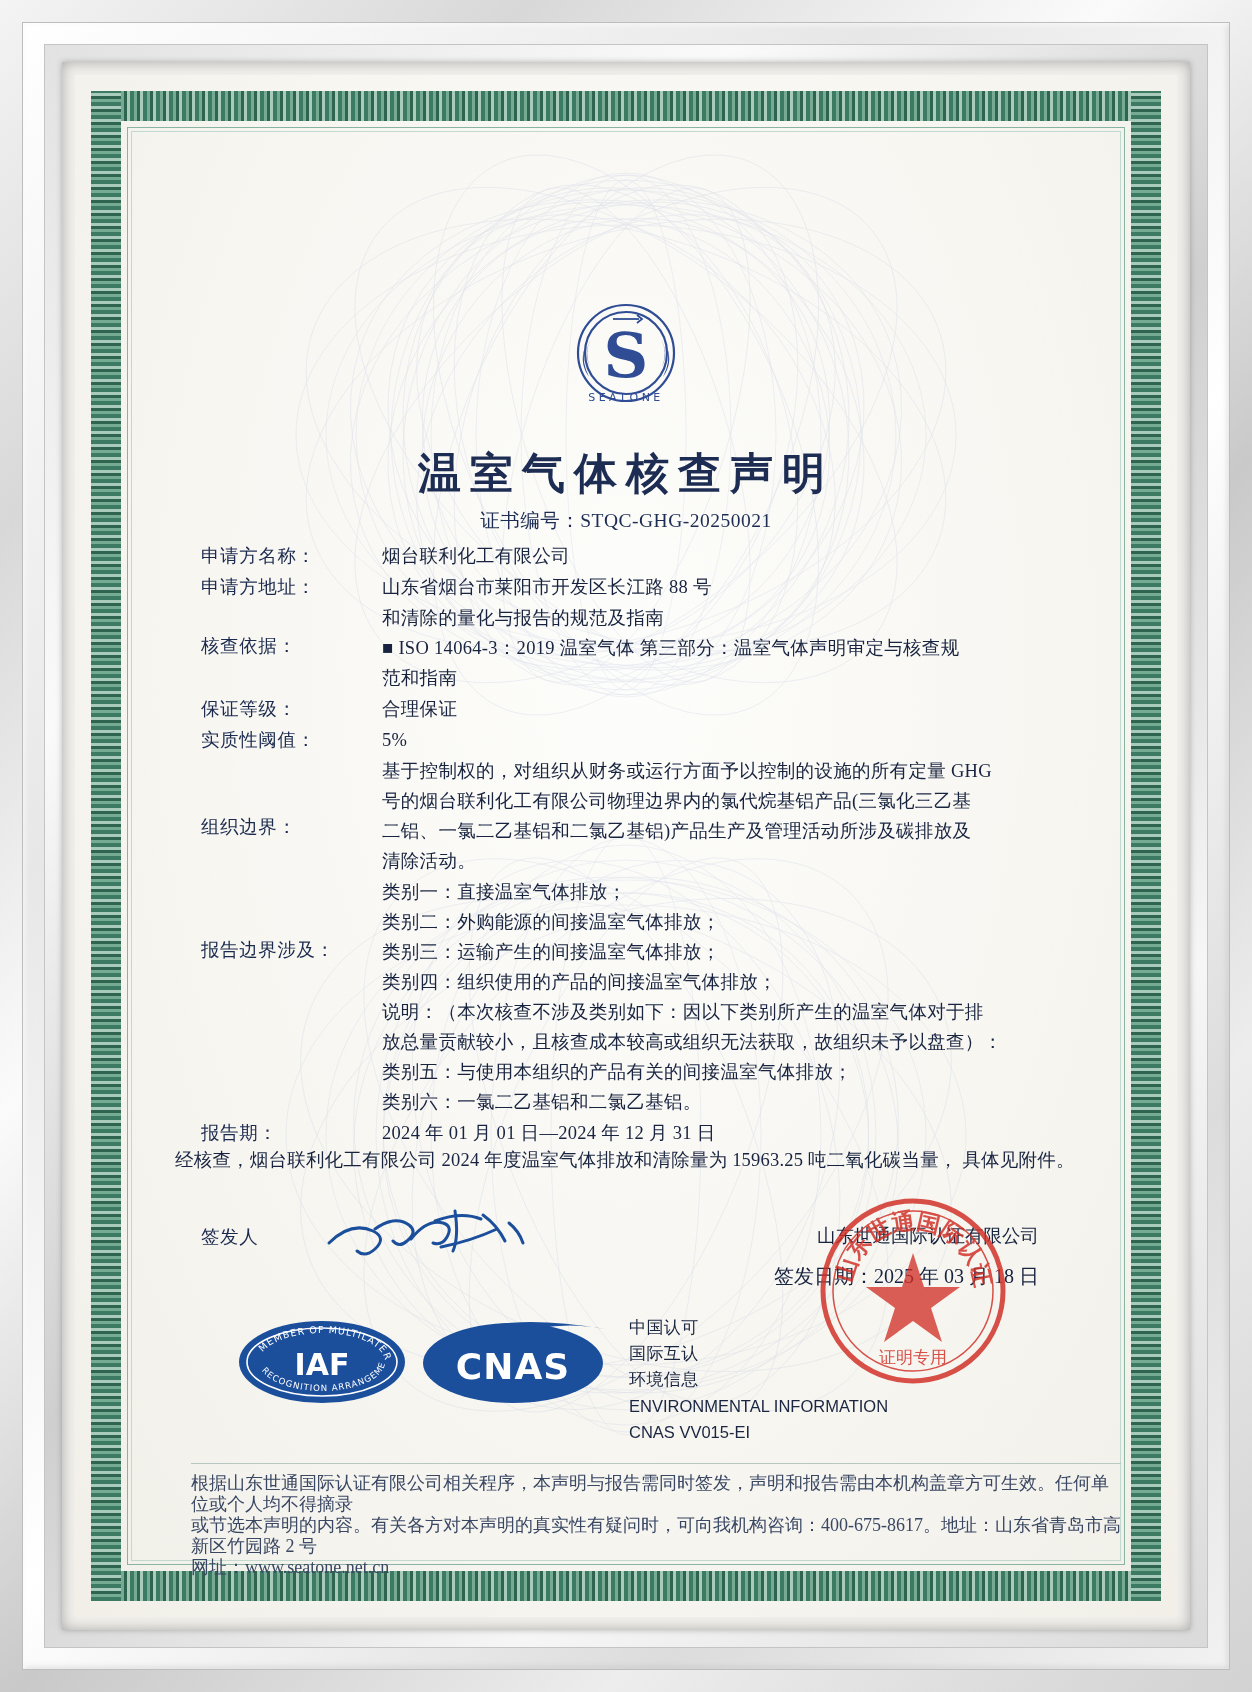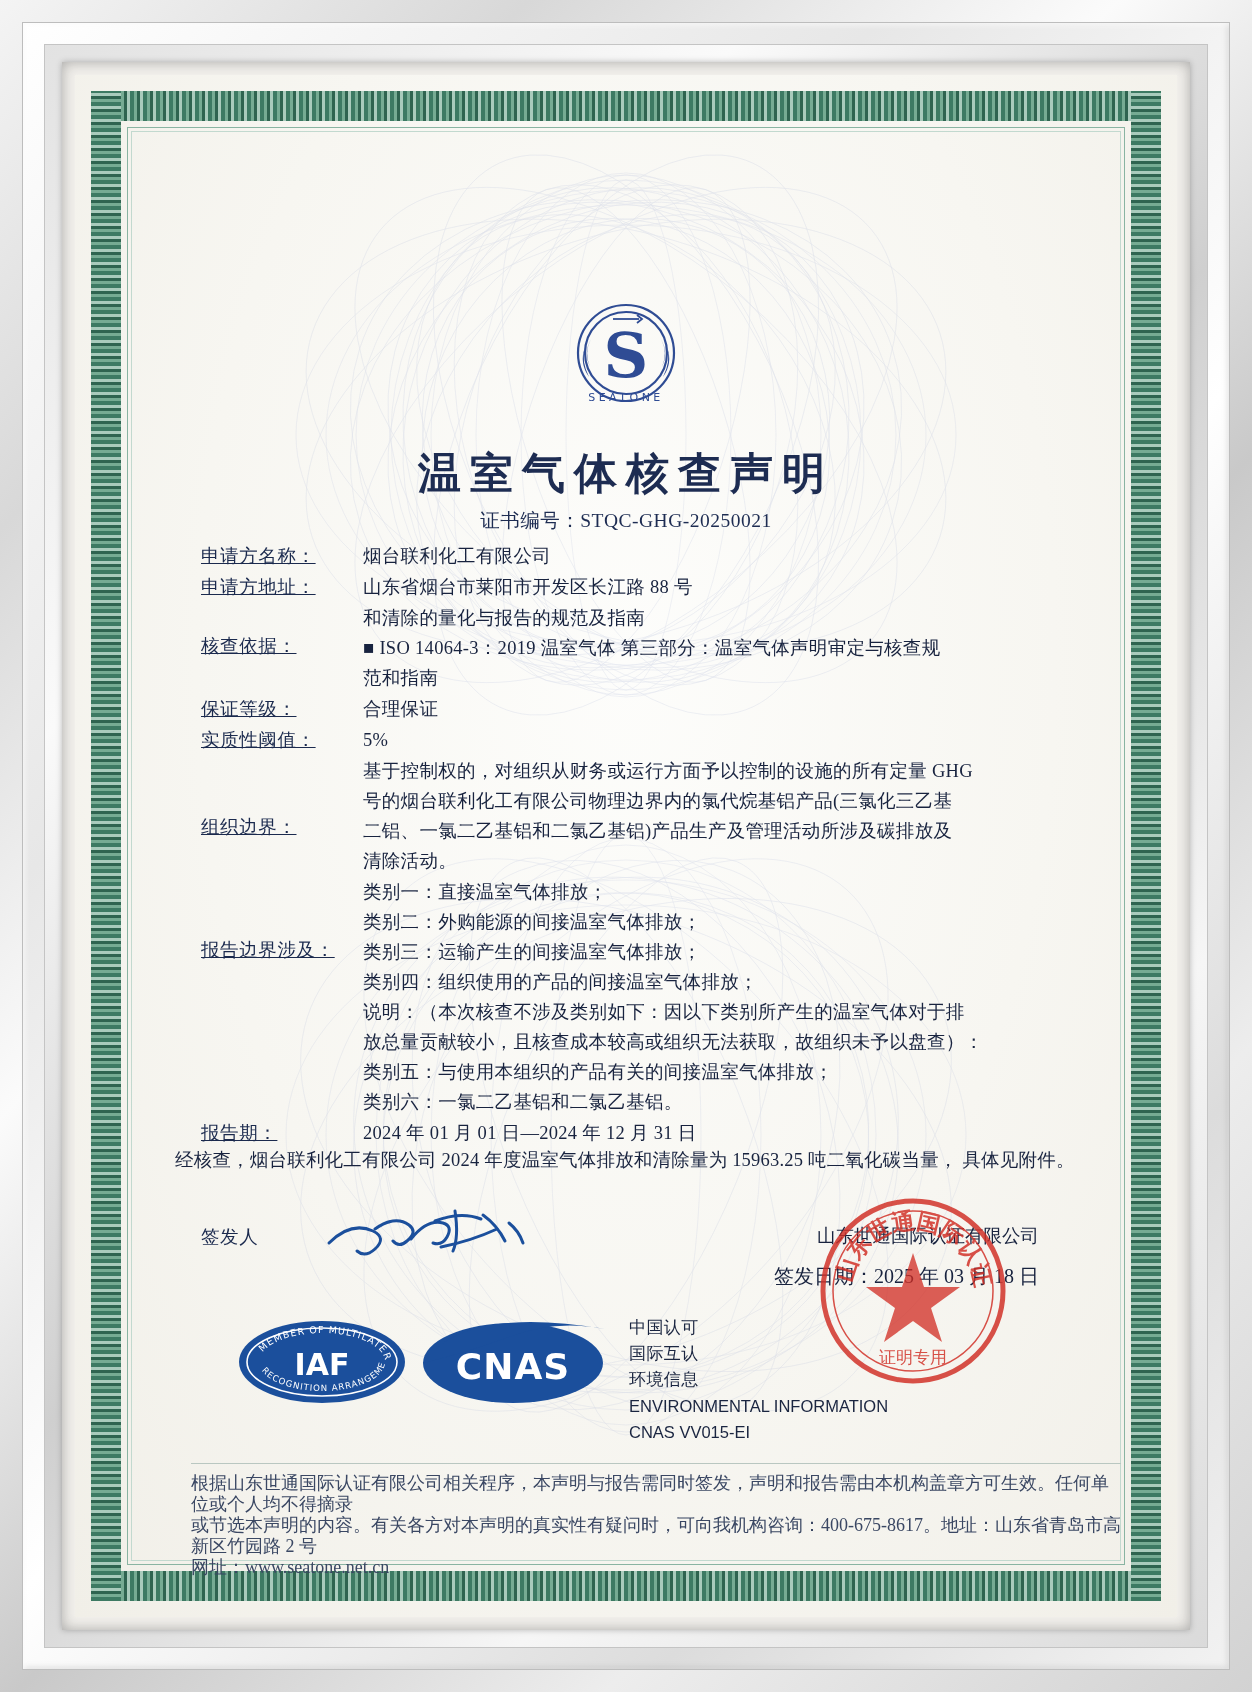--- a/index.html
+++ b/index.html
@@ -140,30 +140,29 @@
     align-items: flex-start;
     margin-bottom: 1px;
   }
   .label {
     width: 162px;
     flex: 0 0 162px;
     font-size: 18.5px;
     color: #1b2a4e;
     letter-spacing: 0.6px;
     line-height: 30px;
-    text-decoration: underline;
   }
   .value {
     flex: 1;
     font-size: 18.5px;
     color: #18233f;
     line-height: 30px;
     letter-spacing: 0.3px;
   }
-  .value .line { display: block; white-space: nowrap; }
+  .value .line { display: block; white-space: nowrap; margin-left: 19px; }
   .row-basis .label { line-height: 30px; padding-top: 28px; }
   .row-scope .label { padding-top: 56px; }
   .row-report .label { padding-top: 58px; }
   .statement {
     position: absolute;
     left: 40px;
     top: 1010px;
     width: 910px;
     font-size: 18.5px;
     color: #18233f;

